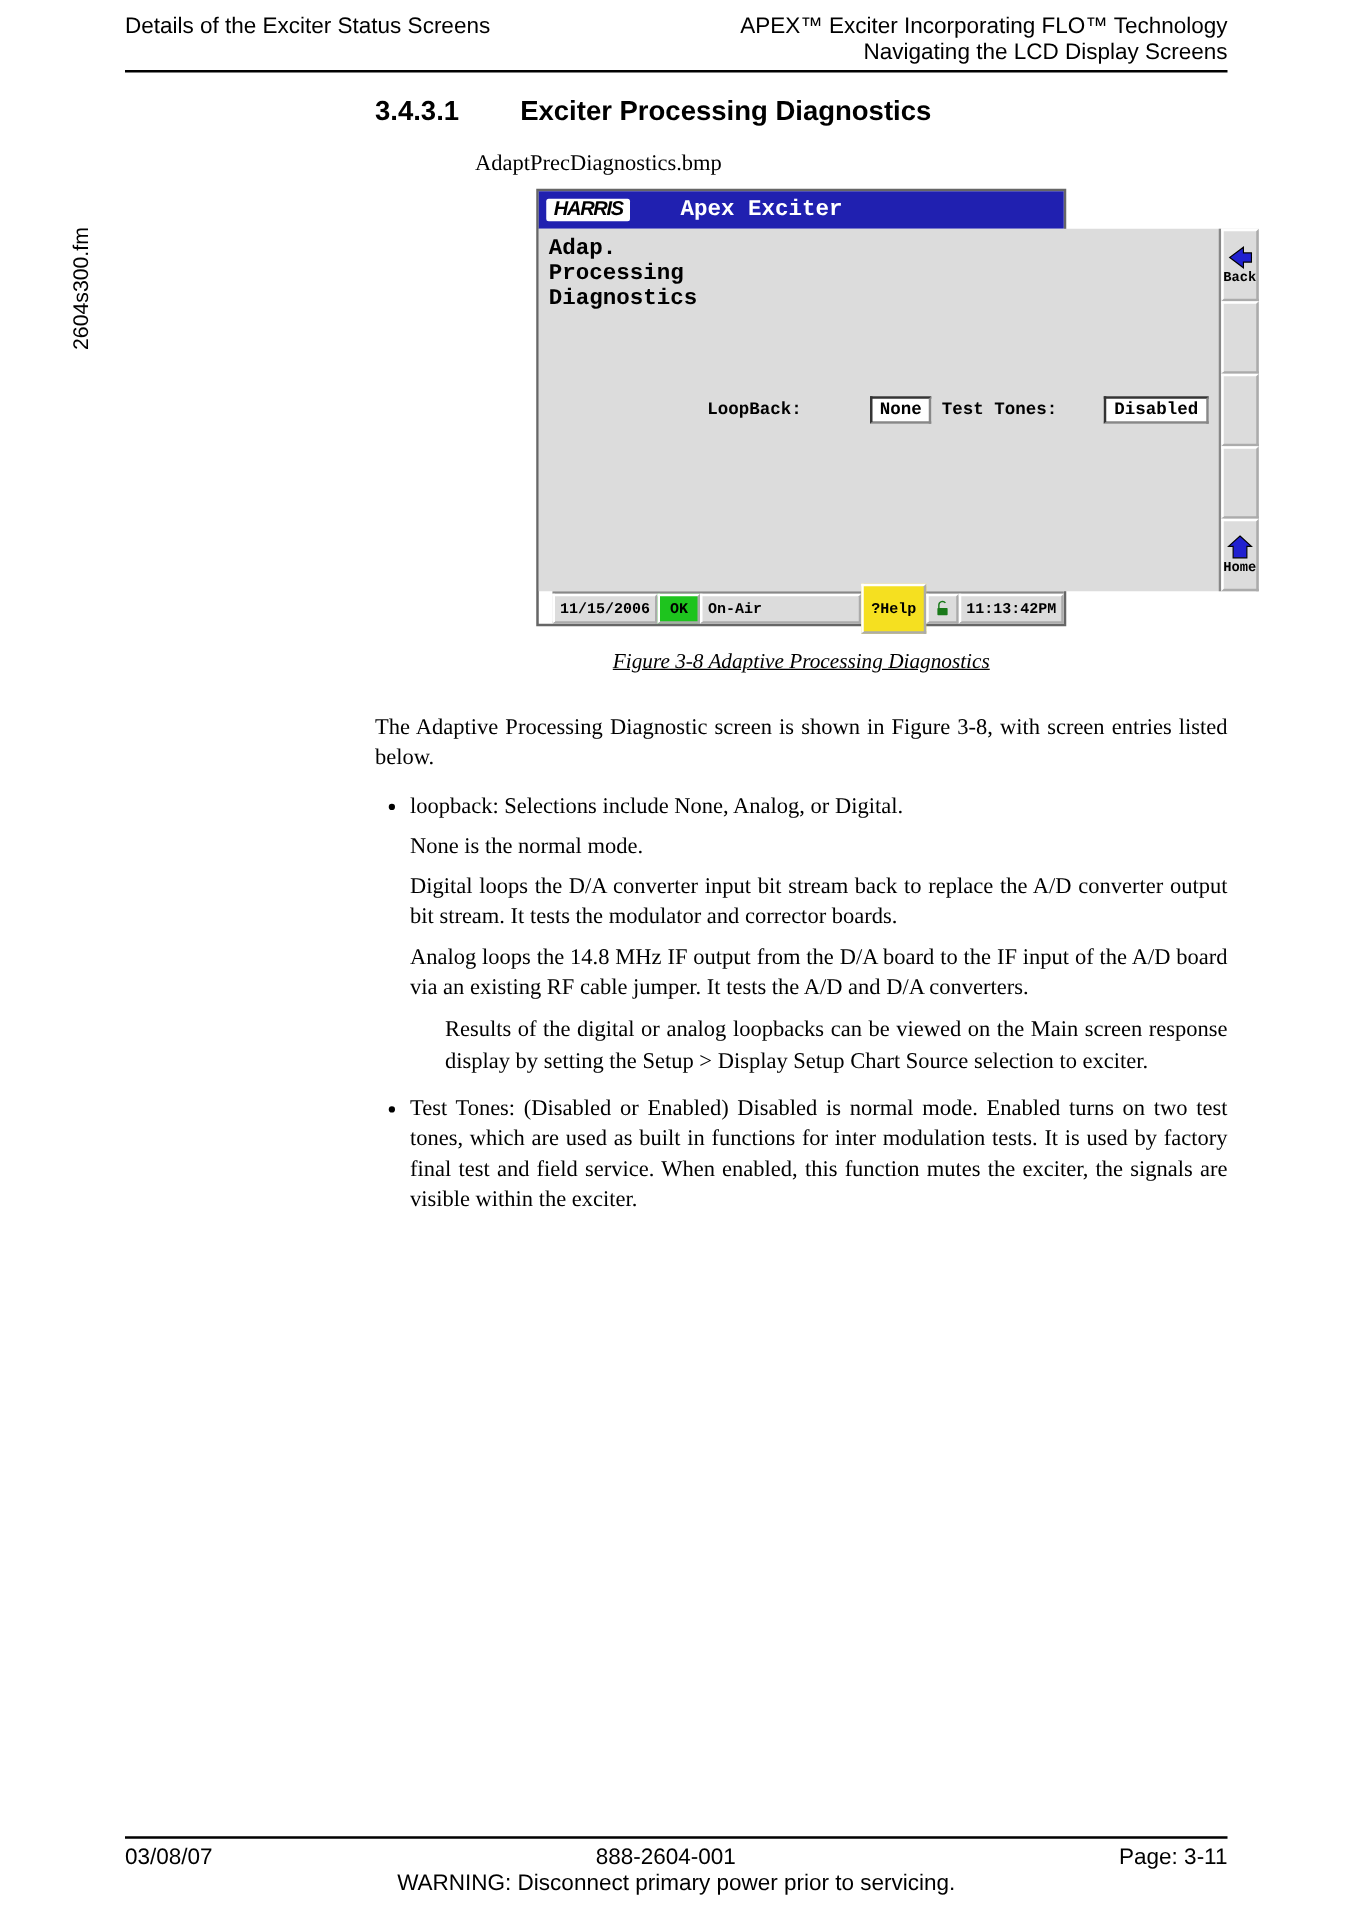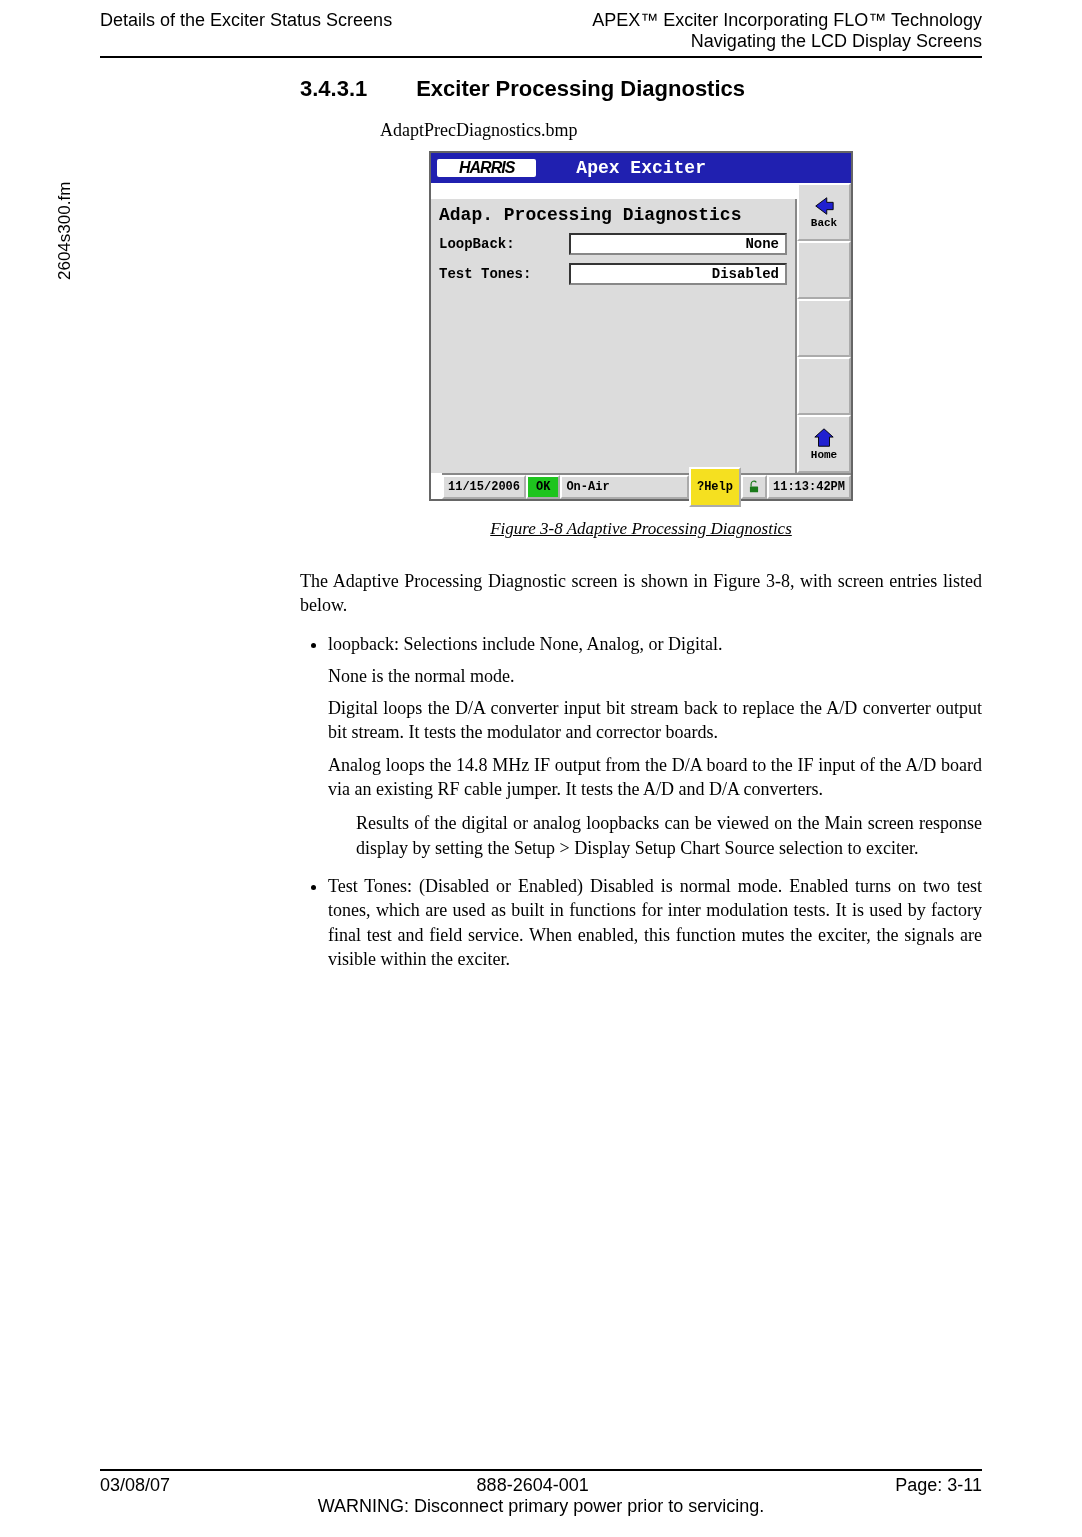--- a/index.html
+++ b/index.html
@@ -84,38 +84,37 @@
     padding: 0 6px;
     font-size: 18px;
   }
   .lcd-logo {
     font-family: Arial, sans-serif;
     font-style: italic;
     font-weight: 900;
     letter-spacing: -1px;
     background:#fff;
     color:#000;
-    padding:0 22px;
+    padding:0 6px;
     border-radius:2px;
     font-size:16px;
     margin-right: 40px;
   }
   .lcd-body {
     display:flex;
     height: 290px;
   }
   .lcd-main {
     flex:1;
     background:#dcdcdc;
     padding:6px 8px;
     display:flex;
-    flex-direction:column;
+    flex-direction:row;
     gap:8px;
     border-right:2px solid #888;
-    margin-top:16px;
   }
   .lcd-main-title {
     font-size:18px;
     color:#000;
   }
   .lcd-row {
     display:flex;
     align-items:center;
     font-size:14px;
     color:#000;

